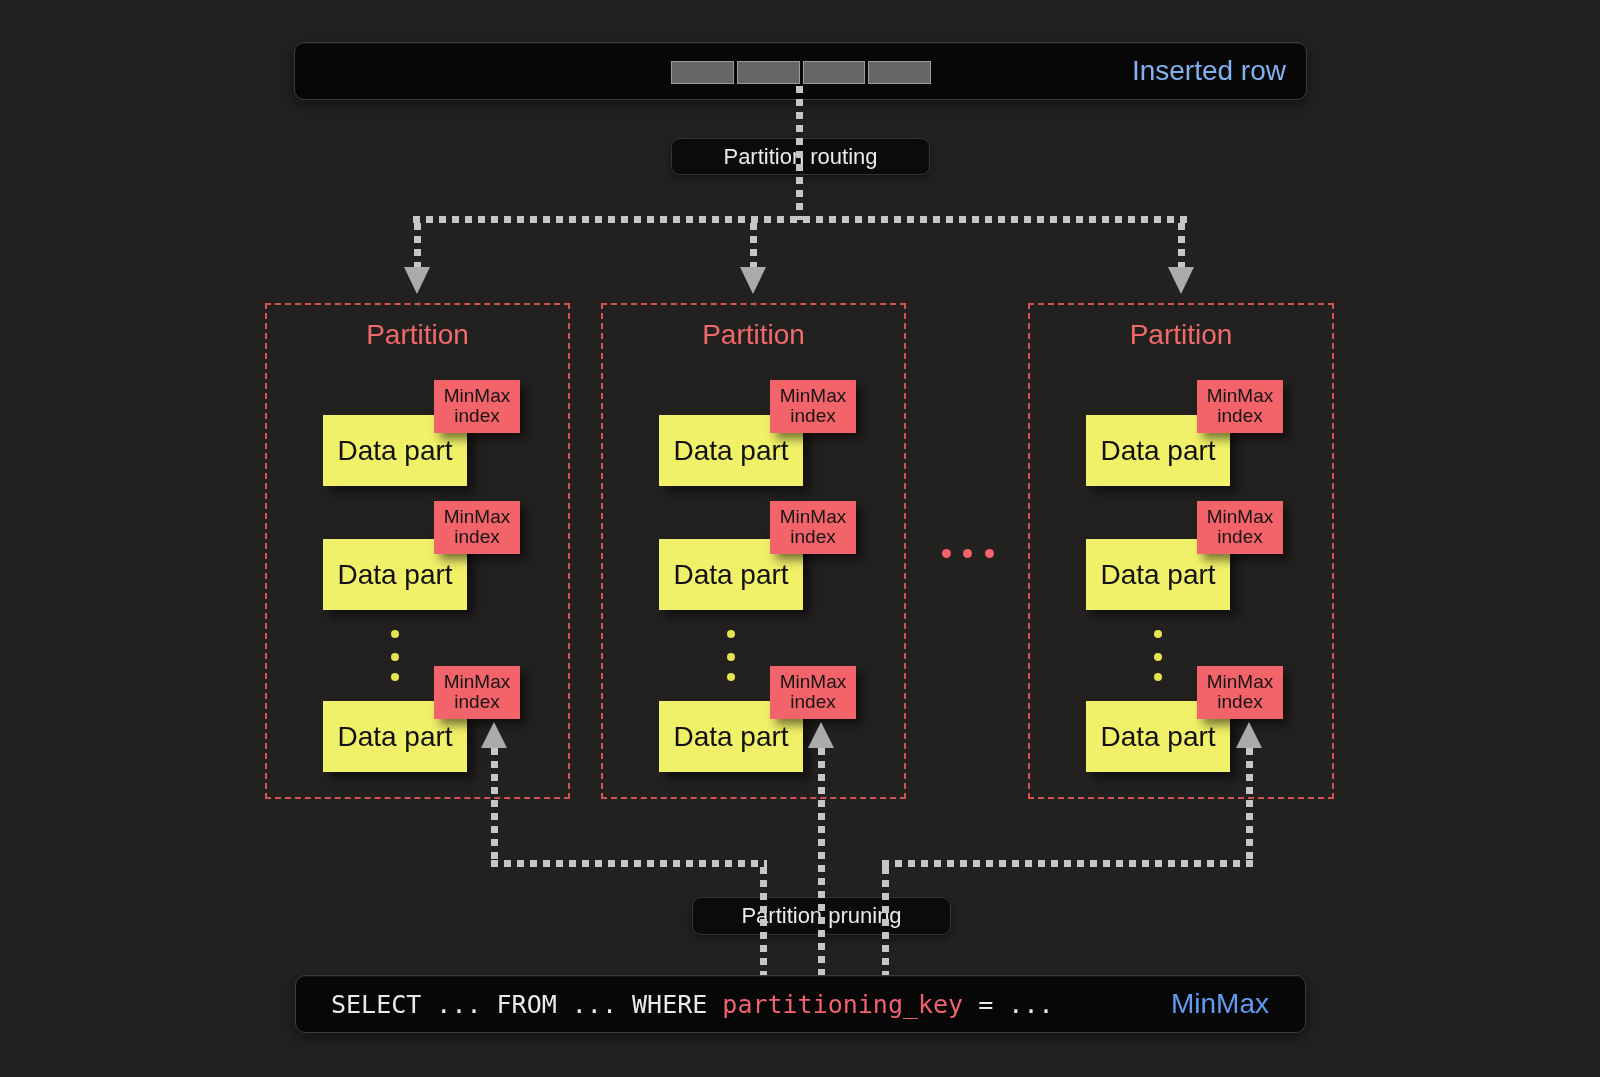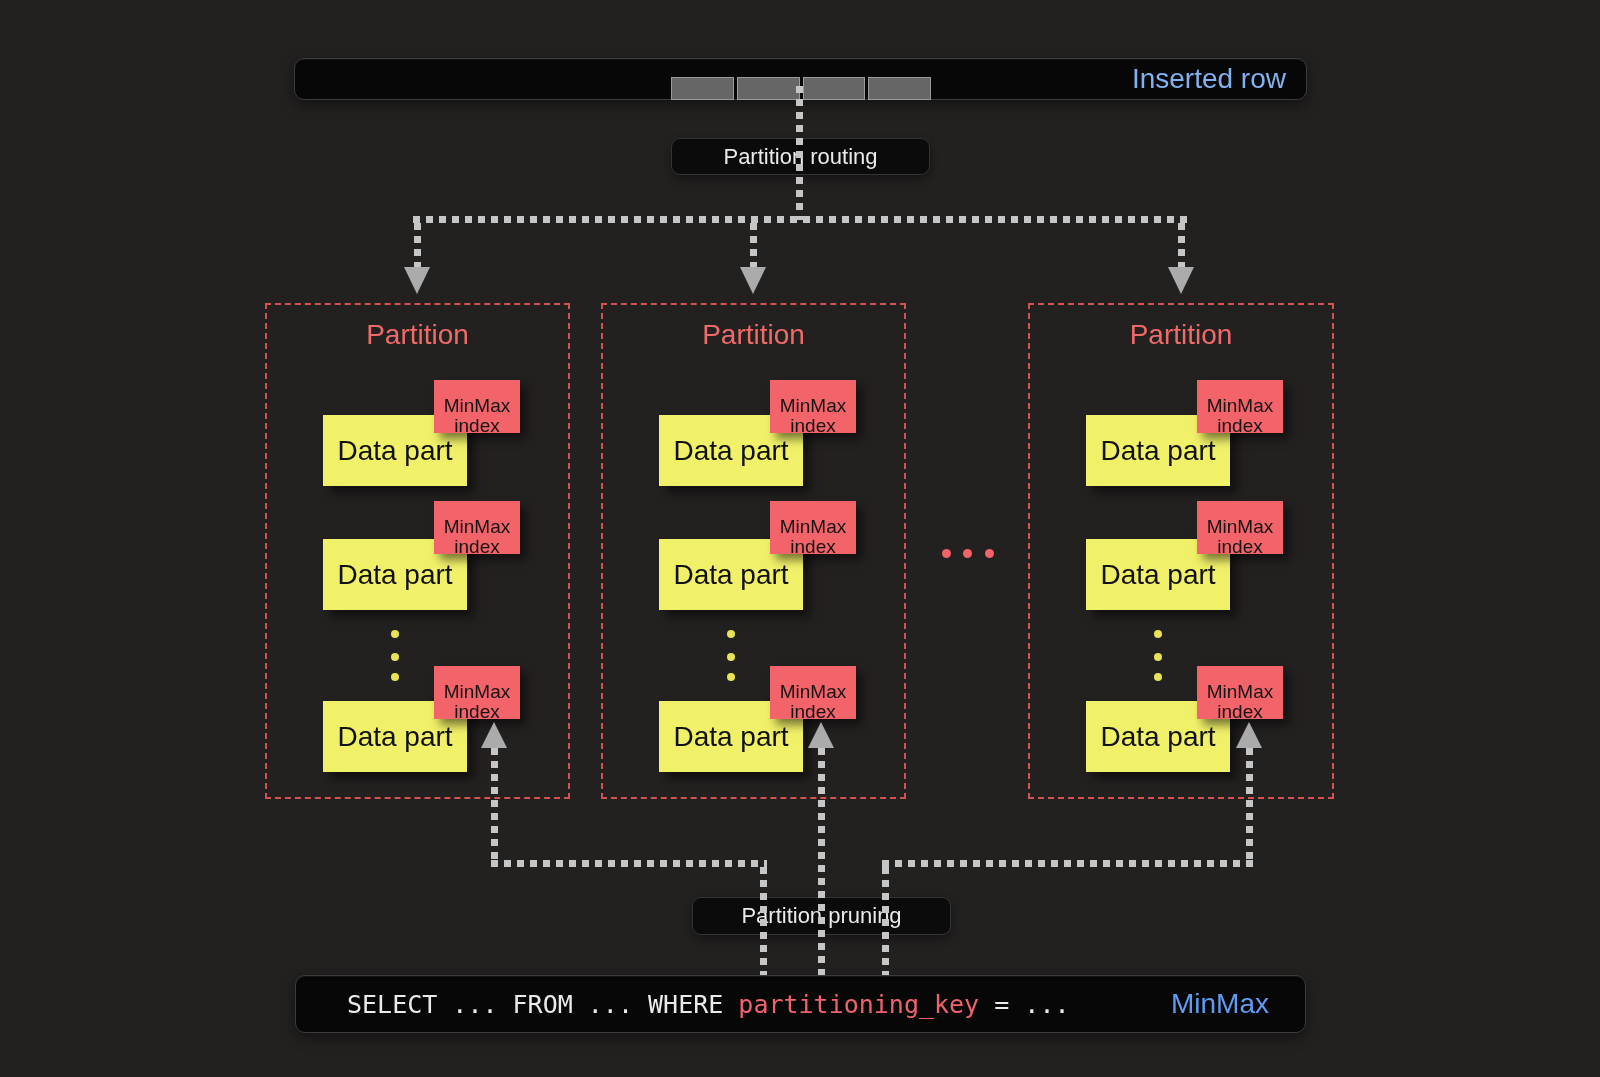--- a/index.html
+++ b/index.html
@@ -62,47 +62,47 @@
     position:absolute; left:56px; width:144px; height:71px;
     background:#f0f069; color:#111;
     display:flex; align-items:center; justify-content:center;
     font-size:28px; z-index:1;
     box-shadow:7px 7px 9px rgba(0,0,0,0.5);
   }
   .minmax {
     position:absolute; left:167px; width:86px; height:53px;
     background:#f2636a; color:#151515;
     font-size:19px; line-height:20px; text-align:center;
-    padding-top:16px; z-index:2;
+    padding-top:6px; z-index:2;
     box-shadow:6px 6px 9px rgba(0,0,0,0.5);
   }
   .vdots { position:absolute; left:124px; z-index:1; }
   .vdots i { position:absolute; left:0; width:8px; height:8px; border-radius:50%; background:#e6e455; }
   .vdots i:nth-child(1){ top:0; } .vdots i:nth-child(2){ top:23px; } .vdots i:nth-child(3){ top:43px; }
   .hdots { position:absolute; top:549px; z-index:1; }
   .hdots i { position:absolute; top:0; width:9px; height:9px; border-radius:50%; background:#f2636a; }
   .hdots i:nth-child(1){ left:0; } .hdots i:nth-child(2){ left:21px; } .hdots i:nth-child(3){ left:43px; }
   
   .sql {
     position:absolute; left:35px; top:50%; transform:translateY(-50%);
     font-family:"DejaVu Sans Mono", monospace; font-size:25px;
-    color:#eaeaea; white-space:pre;margin-left:16px;
+    color:#eaeaea; white-space:pre;
   }
   .sql .key { color:#f0626e; }
   .query-label {
     position:absolute; right:36px; top:50%; transform:translateY(-50%);
     color:#619bf2; font-size:28px;
   }
 </style>
 </head>
 <body>
 
 <div class="canvas">
 
-  <div class="panel" style="left:294px; top:58px; width:1013px; height:42px;">
+  <div class="panel" style="left:294px; top:42px; width:1013px; height:58px;">
     <div class="row-cells">
       <i class="cell"></i>
         <i class="cell"></i>
         <i class="cell"></i>
         <i class="cell"></i>
     </div>
     <div class="inserted-label">Inserted row</div>
   </div>
 
   <div class="dash-v" style="left:796px; top:86px; height:134px;"></div>

